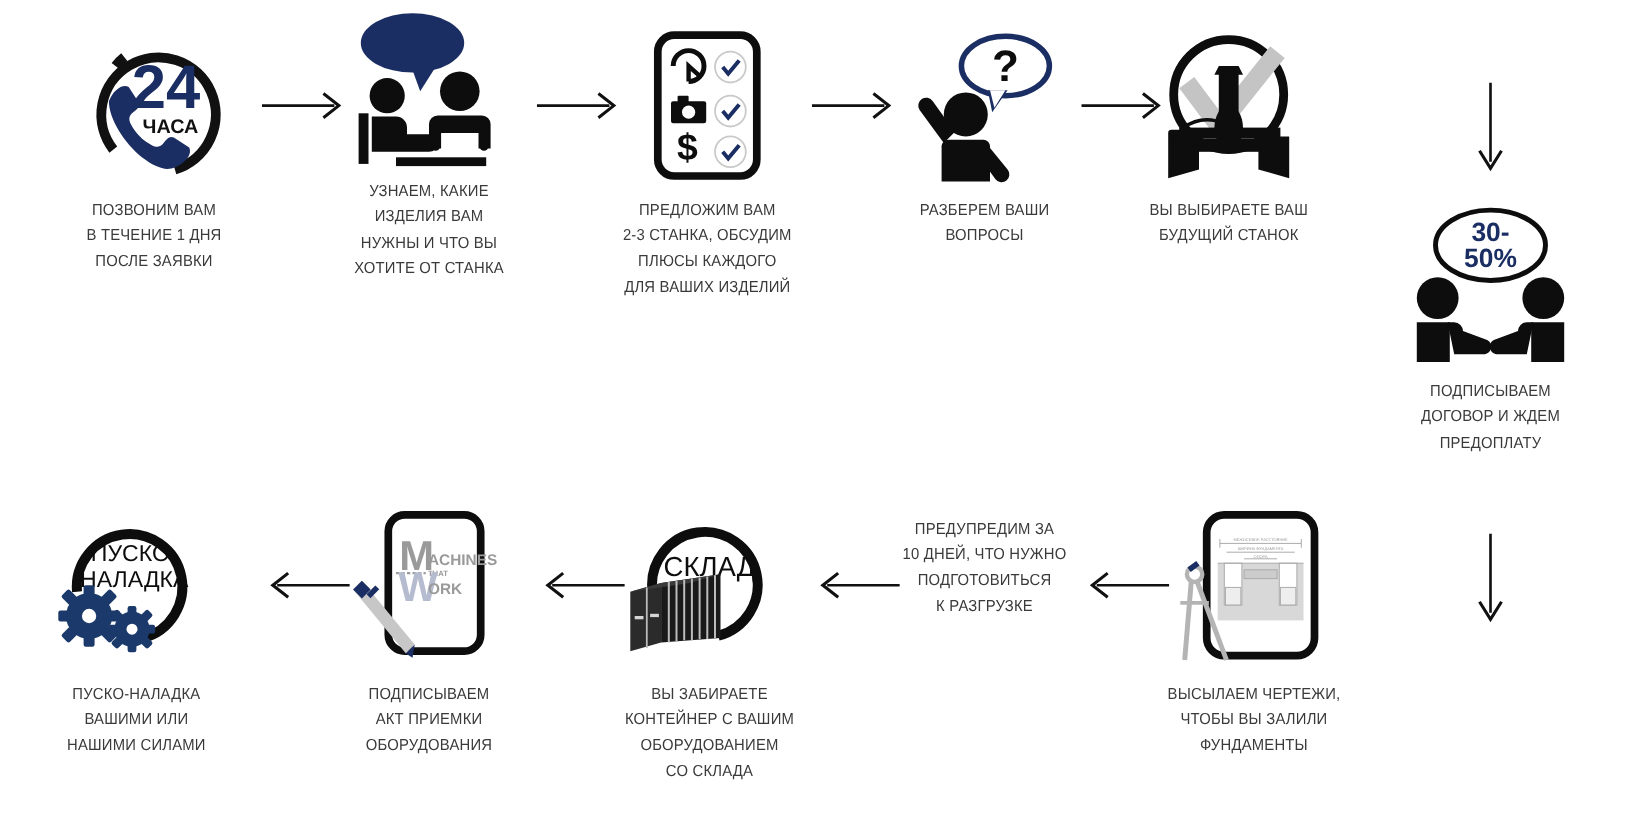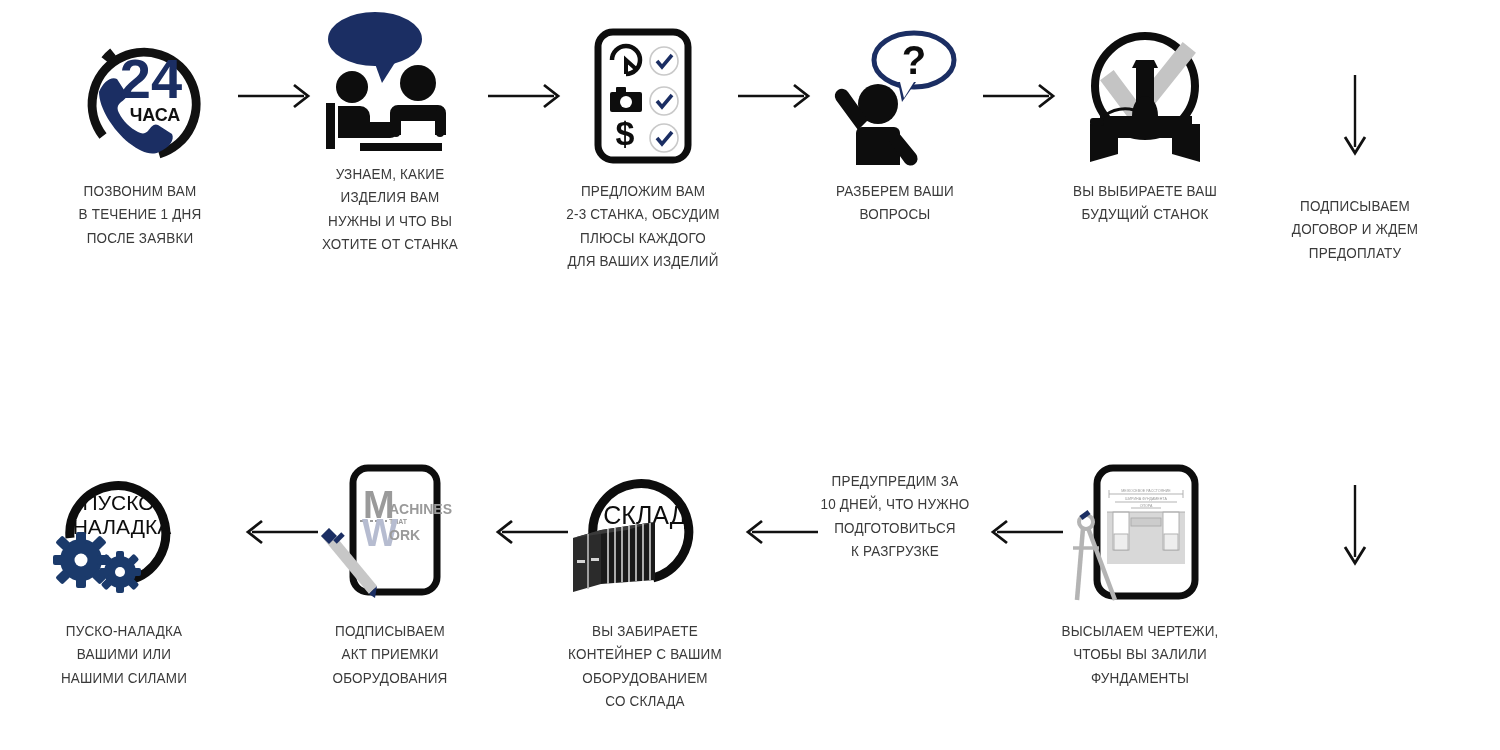--- a/index.html
+++ b/index.html
@@ -168,21 +168,21 @@
     </div>
   </div>
 
   <div class="arrow" style="left:983px; top:82px;">
     <svg width="80" height="28" viewBox="0 0 80 28">
       <line x1="0" y1="14" x2="66" y2="14" stroke="#111111" stroke-width="2.4"></line>
       <polyline points="56,3 70,14 56,25" fill="none" stroke="#111111" stroke-width="2.8"></polyline>
     </svg>
   </div>
 
-  <div class="step" style="left:1045px; top:20px;">
+  <div class="step" style="left:1017px; top:20px;">
     <div class="icon-box">
       <svg width="170" height="150" viewBox="0 0 170 150">
         <circle cx="85" cy="66" r="50" fill="none" stroke="#0d0d0d" stroke-width="8"></circle>
         <polyline points="52,62 76,94 124,34" fill="none" stroke="#c4c4c4" stroke-width="17" stroke-linecap="square"></polyline>
         <g fill="#0d0d0d">
           <rect x="76" y="42" width="18" height="46" rx="3"></rect>
           <path d="M72 48 h26 l-4 -8 h-18 z"></path>
           <ellipse cx="85" cy="96" rx="13" ry="20"></ellipse>
           <rect x="40" y="96" width="92" height="10"></rect>
           <path d="M30 104 h28 v30 l-28 8 z"></path>
@@ -200,20 +200,35 @@
   </div>
 
   <div class="arrow" style="left:1340px; top:75px;">
     <svg width="30" height="85" viewBox="0 0 30 85">
       <line x1="15" y1="0" x2="15" y2="72" stroke="#111111" stroke-width="2.4"></line>
       <polyline points="5,62 15,78 25,62" fill="none" stroke="#111111" stroke-width="2.8"></polyline>
     </svg>
   </div>
 
   <div class="step" style="left:1255px; top:185px;">
+    <div class="icon-box" style="height:150px;">
+      <svg width="190" height="150" viewBox="0 0 190 150">
+        <ellipse cx="95" cy="38" rx="50" ry="32" fill="#ffffff" stroke="#0d0d0d" stroke-width="4.5"></ellipse>
+        <text x="95" y="34" font-family="Liberation Sans, sans-serif" font-size="24" font-weight="bold" fill="#1b2e63" text-anchor="middle">30-</text>
+        <text x="95" y="58" font-family="Liberation Sans, sans-serif" font-size="24" font-weight="bold" fill="#1b2e63" text-anchor="middle">50%</text>
+        <g fill="#0d0d0d">
+          <circle cx="47" cy="86" r="19"></circle>
+          <path d="M28 108 h30 v36 h-30 z"></path>
+          <path d="M56 108 h6 a8 8 0 0 1 8 8 l22 8 a7 7 0 0 1 -2 13 l-28 0 z"></path>
+          <circle cx="143" cy="86" r="19"></circle>
+          <path d="M132 108 h30 v36 h-30 z"></path>
+          <path d="M134 108 h-6 a8 8 0 0 0 -8 8 l-22 8 a7 7 0 0 0 2 13 l28 0 z"></path>
+        </g>
+      </svg>
+    </div>
     <div class="caption">
       <div>ПОДПИСЫВАЕМ</div>
       <div>ДОГОВОР И ЖДЕМ</div>
       <div>ПРЕДОПЛАТУ</div>
     </div>
   </div>
 
   <div class="arrow" style="left:1340px; top:485px;">
     <svg width="30" height="85" viewBox="0 0 30 85">
       <line x1="15" y1="0" x2="15" y2="72" stroke="#111111" stroke-width="2.4"></line>

